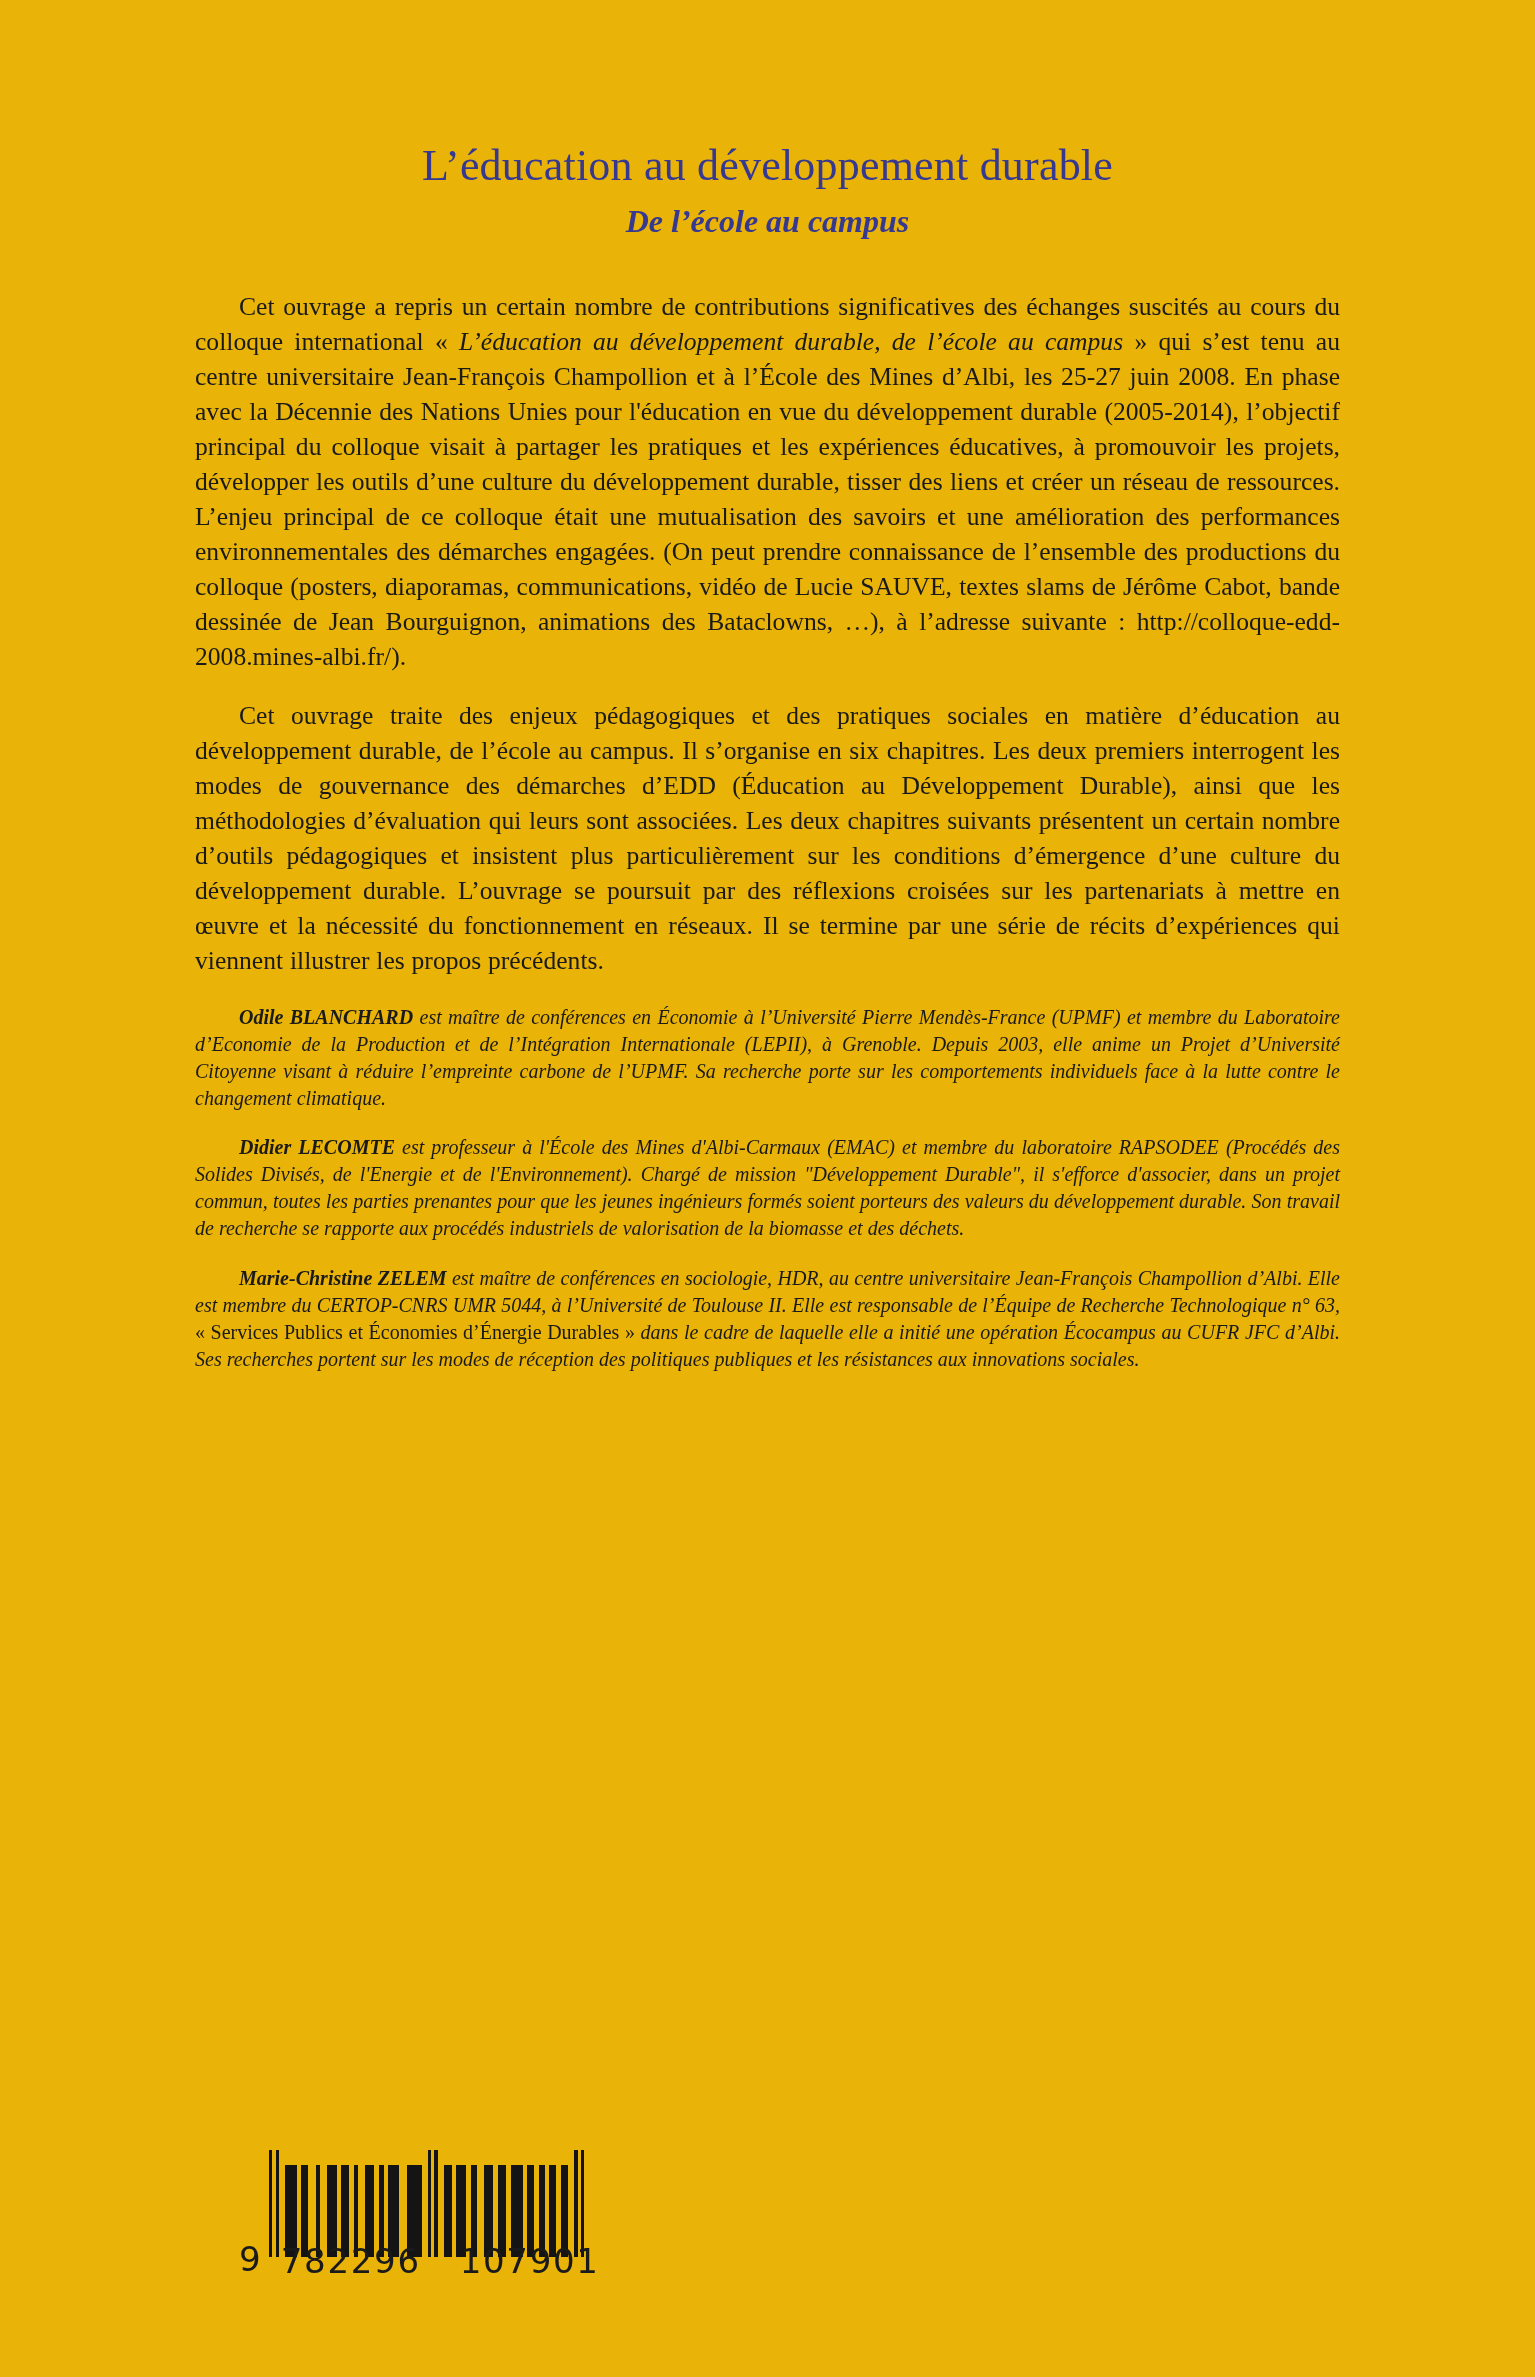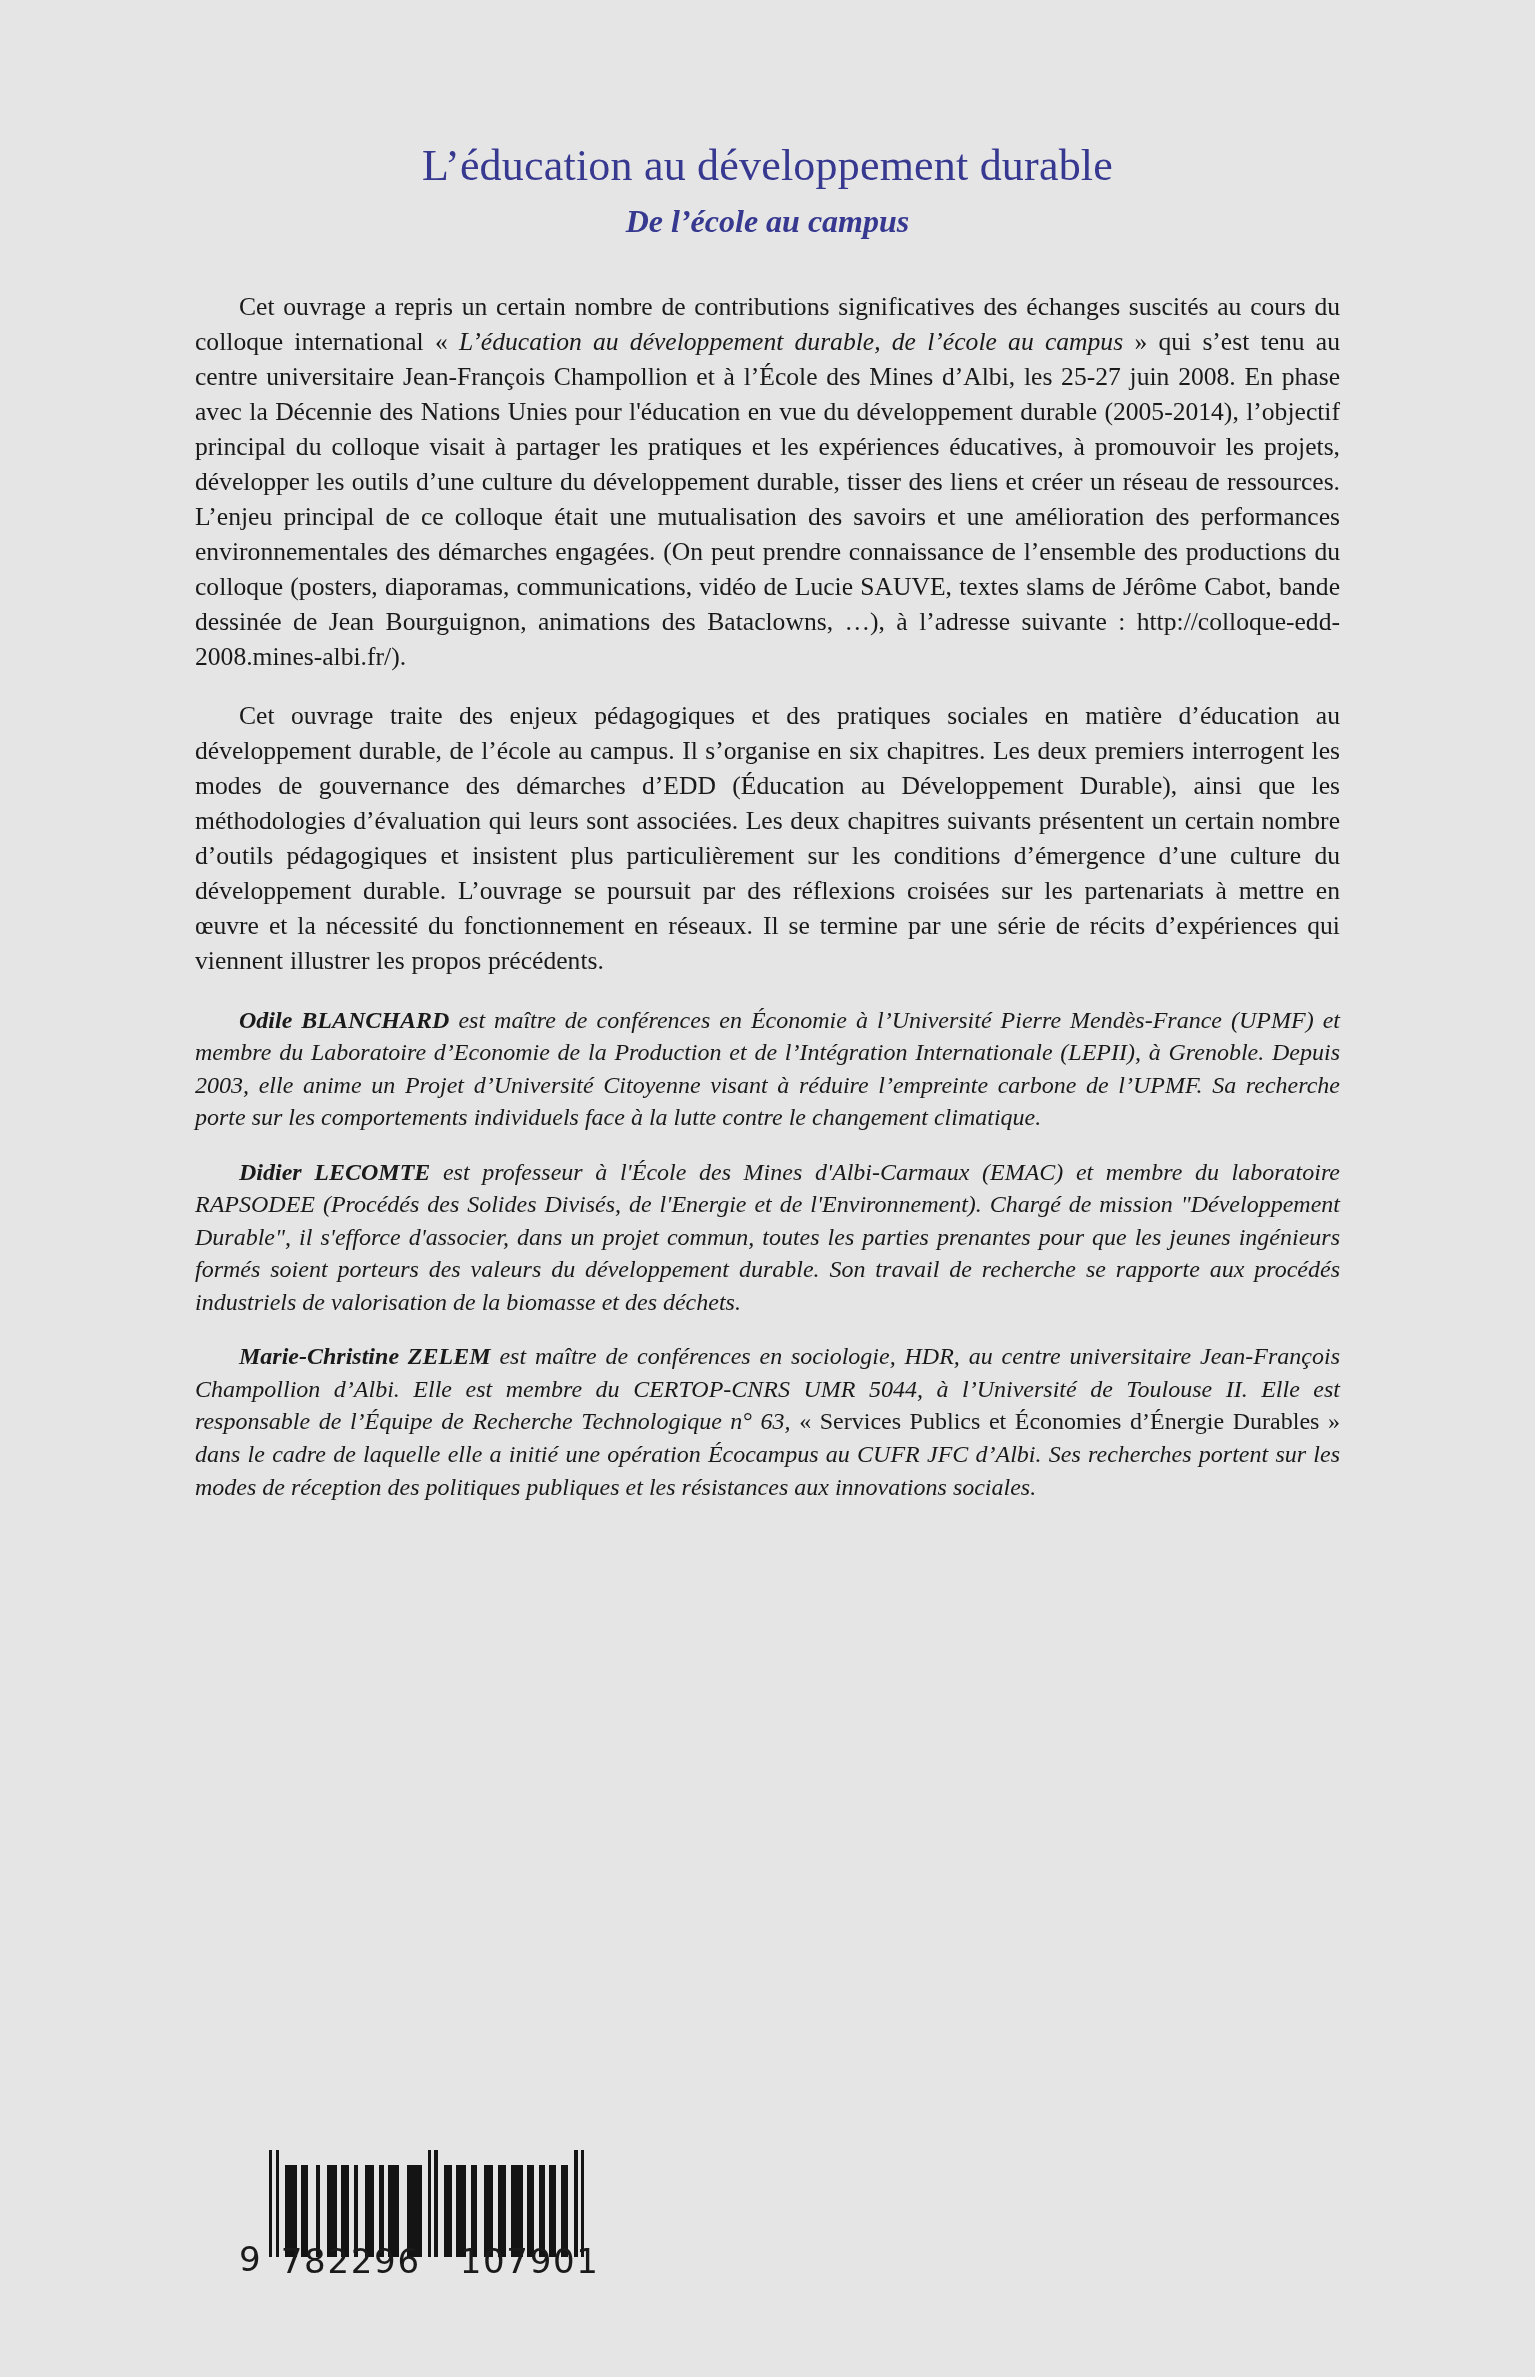--- a/index.html
+++ b/index.html
@@ -7,21 +7,21 @@
     margin: 0;
     padding: 0;
     background: #ffffff;
   }
 
   .page {
     position: relative;
     width: 1535px;
     height: 2377px;
     margin: 0 auto;
-    background: #e5e5e5;
+    background: #eab308;
     box-sizing: border-box;
     padding: 0 195px;
     font-family: "Liberation Serif", "DejaVu Serif", serif;
     color: #1a1a1a;
     overflow: hidden;
   }
 
   
   .title-block {
     padding-top: 141px;
@@ -60,21 +60,21 @@
     word-spacing: 0.4px;
   }
 
   p.para:last-child { margin-bottom: 0; }
 
   .it { font-style: italic; }
 
   
   .bio {
     margin: 0 0 22px 0;
-    font-size: 24px;
+    font-size: 20px;
     line-height: 1.355;
     text-align: justify;
     text-indent: 44px;
     font-style: italic;
   }
 
   .bio .name {
     font-weight: bold;
     font-style: italic;
   }

